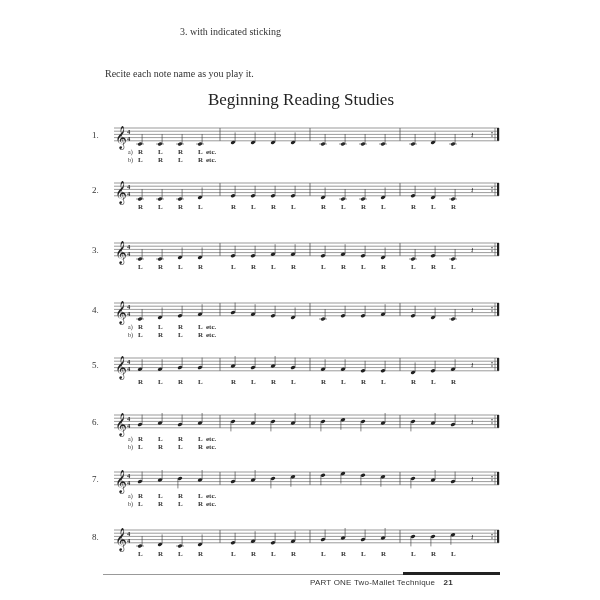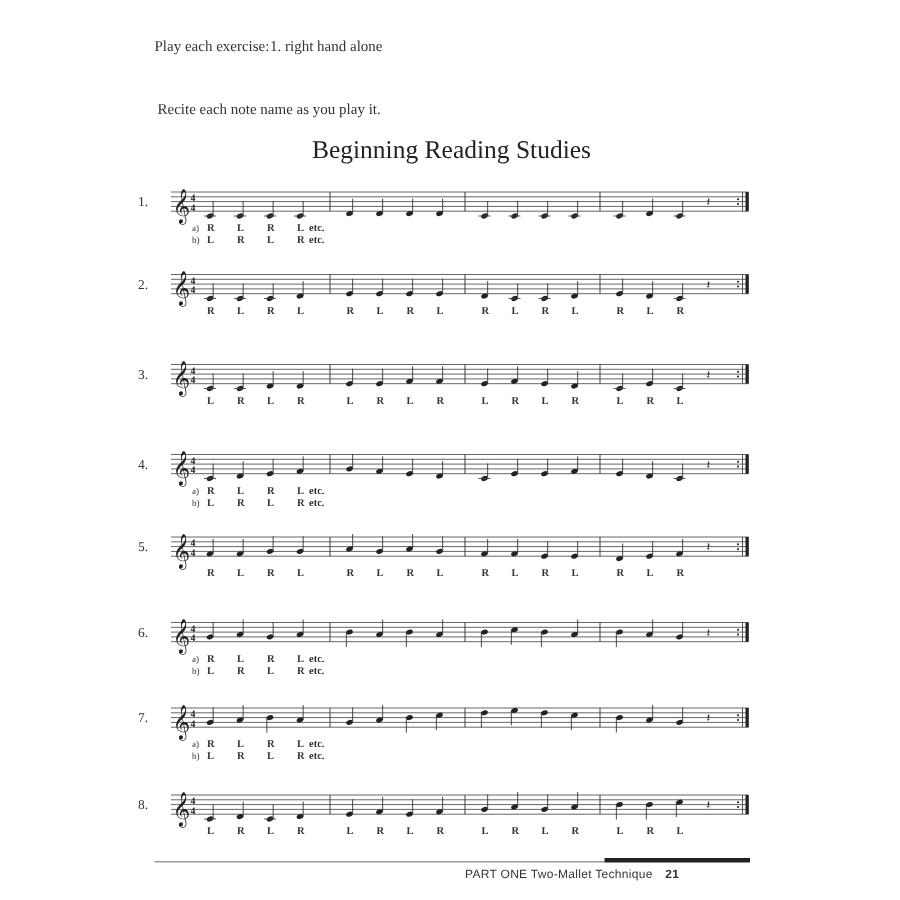--- a/index.html
+++ b/index.html
@@ -16,22 +16,22 @@
   .footer-line-l{position:absolute;left:103px;top:574px;width:300px;height:1px;background:#999;}
   .footer-line-r{position:absolute;left:403px;top:572px;width:97px;height:3px;background:#222;}
   .footer{position:absolute;left:310px;top:578px;font-size:8px;color:#333;font-family:"Liberation Sans",sans-serif;letter-spacing:0.2px;}
   .footer b{margin-left:6px;}
 </style>
 </head>
 <body>
 
 <div class="instr">
   <div class="row">
-      <span class="lbl">Play each exercise:</span>
-      <span>1. right hand alone</span>
+      <span class="lbl"></span>
+      <span>3. with indicated sticking</span>
     </div>
 </div>
 <div class="recite">Recite each note name as you play it.</div>
 <div class="title">Beginning Reading Studies</div>
 
 <div id="exercises">
     <div class="ex" style="top: 120px; height: 50px;">
       <svg width="410" height="40" viewBox="0 0 410 40">
         <text x="0" y="17.6" font-size="9" font-family="Liberation Serif, serif" fill="#333">1.</text>
         <line x1="22" x2="407" y1="8" y2="8" stroke="#555" stroke-width="0.6"></line>

